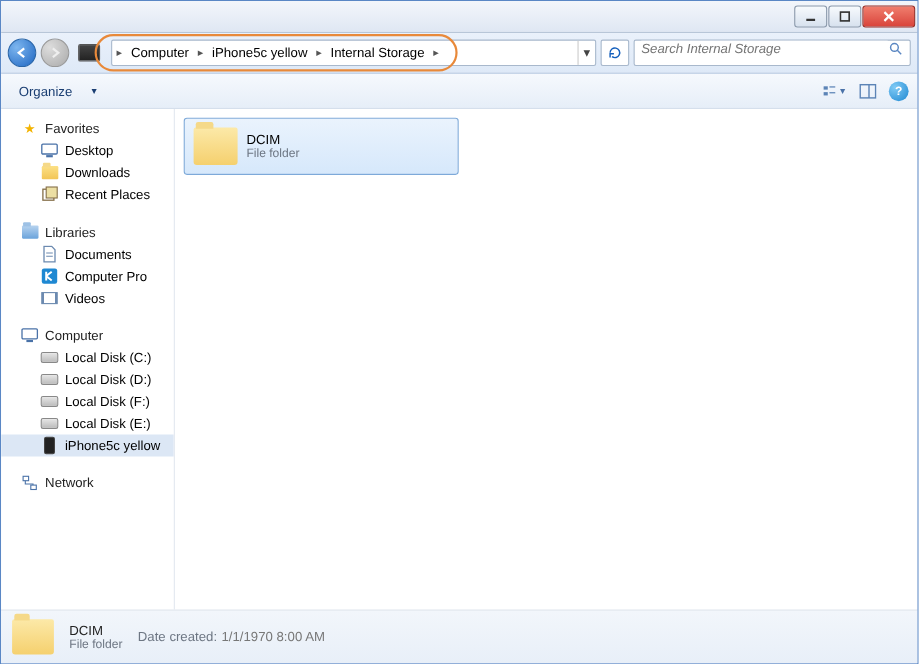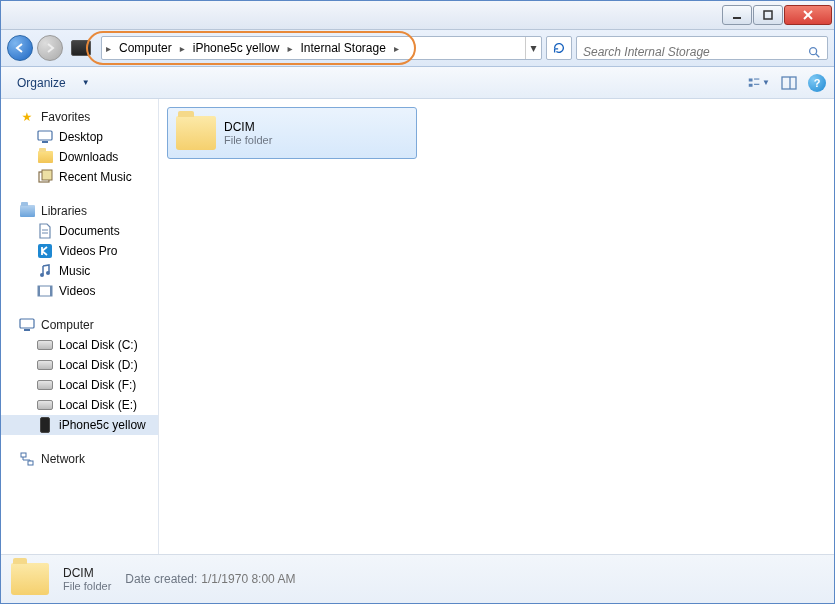--- a/index.html
+++ b/index.html
@@ -18,21 +18,21 @@
 .nav-circle.disabled { background: radial-gradient(circle at 30% 30%, #ddd, #aaa); border-color:#999; color:#666; }
 .nav-circle svg { width:12px; height:12px; }
 .drive-icon-sm { width:20px; height:16px; background: linear-gradient(#444,#222); border:1px solid #555; border-radius:2px; margin-left:4px; }
 .addr-bar { flex:1; height:24px; background:#fff; border:1px solid #a8b8cc; border-radius:2px; display:flex; align-items:center; margin-left:6px; position:relative; }
 .addr-highlight { position:absolute; left:-16px; top:-6px; width:330px; height:34px; border:2px solid #e8893a; border-radius:17px; pointer-events:none; }
 .crumb-arrow { color:#555; padding:0 4px; font-size:10px; }
 .crumb { padding:0 4px; color:#000; cursor:pointer; }
 .addr-drop { width:16px; display:flex; align-items:center; justify-content:center; color:#444; border-left:1px solid #ccc; height:100%; margin-left:auto; }
 .refresh-btn { width:26px; height:24px; border:1px solid #a8b8cc; background:#fff; display:flex; align-items:center; justify-content:center; color:#1560bd; border-radius:2px; }
 .refresh-btn svg { width:14px; height:14px; }
-.search-box { width:252px; height:24px; border:1px solid #a8b8cc; background:#fff; display:flex; align-items:flex-end; padding:0 6px; border-radius:2px; }
+.search-box { width:252px; height:24px; border:1px solid #a8b8cc; background:#fff; display:flex; align-items:flex-start; padding:0 6px; border-radius:2px; }
 .search-box input { border:none; outline:none; flex:1; font-style:italic; color:#888; font-size:12px; }
 .search-box svg { width:14px; height:14px; color:#5b87c2; }
 
 
 .toolbar { height:32px; background: linear-gradient(#f6f9fd,#e6eef8); border-bottom:1px solid #cdd9e8; display:flex; align-items:center; padding:0 8px; }
 .organize-btn { display:flex; align-items:center; gap:16px; padding:3px 8px; color:#1a3e72; cursor:pointer; }
 .organize-btn .drop { font-size:8px; }
 .toolbar-right { margin-left:auto; display:flex; gap:8px; align-items:center; }
 .tb-icon { width:22px; height:20px; display:flex; align-items:center; justify-content:center; color:#4a72a8; cursor:pointer; }
 .tb-icon svg { width:16px; height:16px; }
@@ -184,21 +184,21 @@
           </span>
           <span>Downloads</span>
         </div>
       <div class="nav-item">
           <span class="ico recent-sm">
             <svg viewBox="0 0 16 16">
               <rect x="2" y="3" width="10" height="10" fill="none" stroke="#86704a" stroke-width="1.2"></rect>
               <rect x="5" y="1" width="10" height="10" fill="#ecdfa4" stroke="#86704a" stroke-width="1"></rect>
             </svg>
           </span>
-          <span>Recent Music</span>
+          <span>Recent Places</span>
         </div>
     </div>
 
     <div class="nav-group">
       <div class="nav-head">
         <span class="ico">
             <span class="folder-sm blue"></span>
           </span>
         <span>Libraries</span>
       </div>
@@ -212,32 +212,21 @@
           </span>
           <span>Documents</span>
         </div>
       <div class="nav-item">
           <span class="ico kv-sm">
             <svg viewBox="0 0 16 16">
               <rect x="1" y="1" width="14" height="14" rx="2" fill="#1e88d2"></rect>
               <path d="M5 4v8 M5 8l5-4 M5 8l5 4" stroke="#fff" stroke-width="1.8" fill="none"></path>
             </svg>
           </span>
-          <span>Videos Pro</span>
-        </div>
-      <div class="nav-item">
-          <span class="ico music-sm">
-            <svg viewBox="0 0 16 16">
-              <path d="M6 3v8" stroke="#4a72a8" stroke-width="1.5"></path>
-              <circle cx="5" cy="12" r="2" fill="#4a72a8"></circle>
-              <path d="M6 3l6-1v7" stroke="#4a72a8" stroke-width="1.5" fill="none"></path>
-              <circle cx="11" cy="10" r="2" fill="#4a72a8"></circle>
-            </svg>
-          </span>
-          <span>Music</span>
+          <span>Computer Pro</span>
         </div>
       <div class="nav-item">
           <span class="ico vid-sm">
             <svg viewBox="0 0 16 16">
               <rect x="1" y="3" width="14" height="10" fill="#fff" stroke="#6c8ab0"></rect>
               <rect x="1" y="3" width="2" height="10" fill="#6c8ab0"></rect>
               <rect x="13" y="3" width="2" height="10" fill="#6c8ab0"></rect>
             </svg>
           </span>
           <span>Videos</span>

